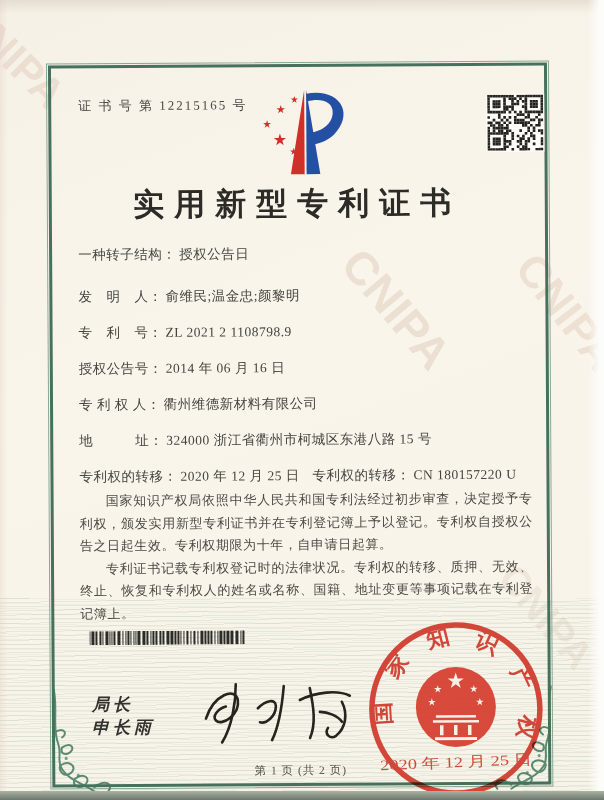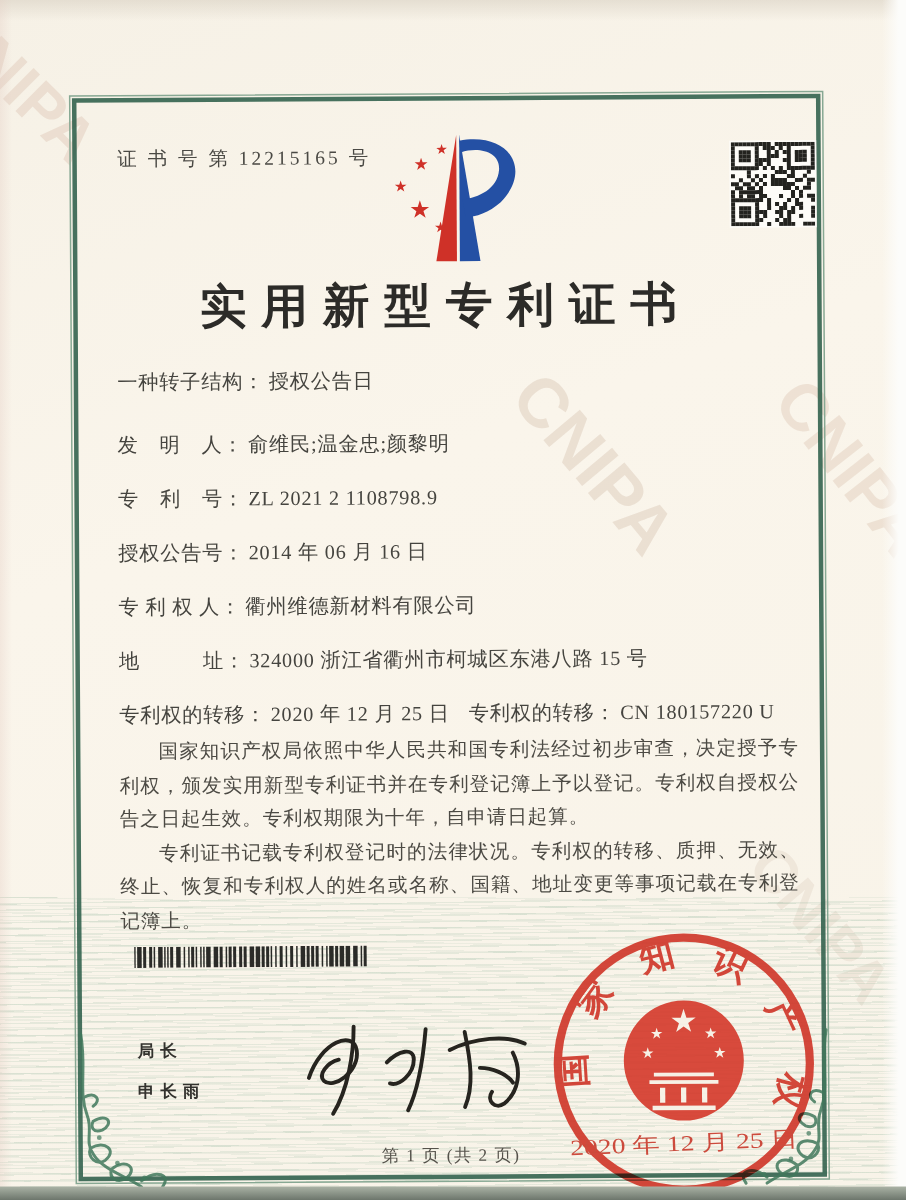--- a/index.html
+++ b/index.html
@@ -57,22 +57,22 @@
   .frow .second{position:absolute;left:233px;top:0;}
 
   .paras{position:absolute;left:79px;top:489px;width:453px;}
   .paras p{margin:0;text-indent:2em;font-size:13px;line-height:1.74;
     letter-spacing:.6px;color:#4c4a44;text-align:justify;}
 
   .barcode{position:absolute;left:88px;top:630px;z-index:3;}
 
   .issuer{position:absolute;left:90px;top:692px;z-index:3;
     font-family:"Liberation Sans","DejaVu Sans",sans-serif;
-    font-weight:600;font-size:11px;letter-spacing:4px;color:#33322e;}
-  .issuer .name{margin-top:12px;text-align:right;}
+    font-weight:600;font-size:17px;letter-spacing:4px;color:#33322e;font-style:italic;}
+  .issuer .name{margin-top:0;text-align:right;}
 
   .signature{position:absolute;left:190px;top:674px;z-index:4;}
 
   .seal{position:absolute;left:360px;top:620px;z-index:5;mix-blend-mode:multiply;}
   .seal text{font-family:"Liberation Serif","DejaVu Serif",serif;}
 
   .flourish{position:absolute;z-index:3;}
   .flourish.fl-left{left:47px;top:686px;}
   .flourish.fl-right{left:470px;top:686px;transform:scaleX(-1);}
 

